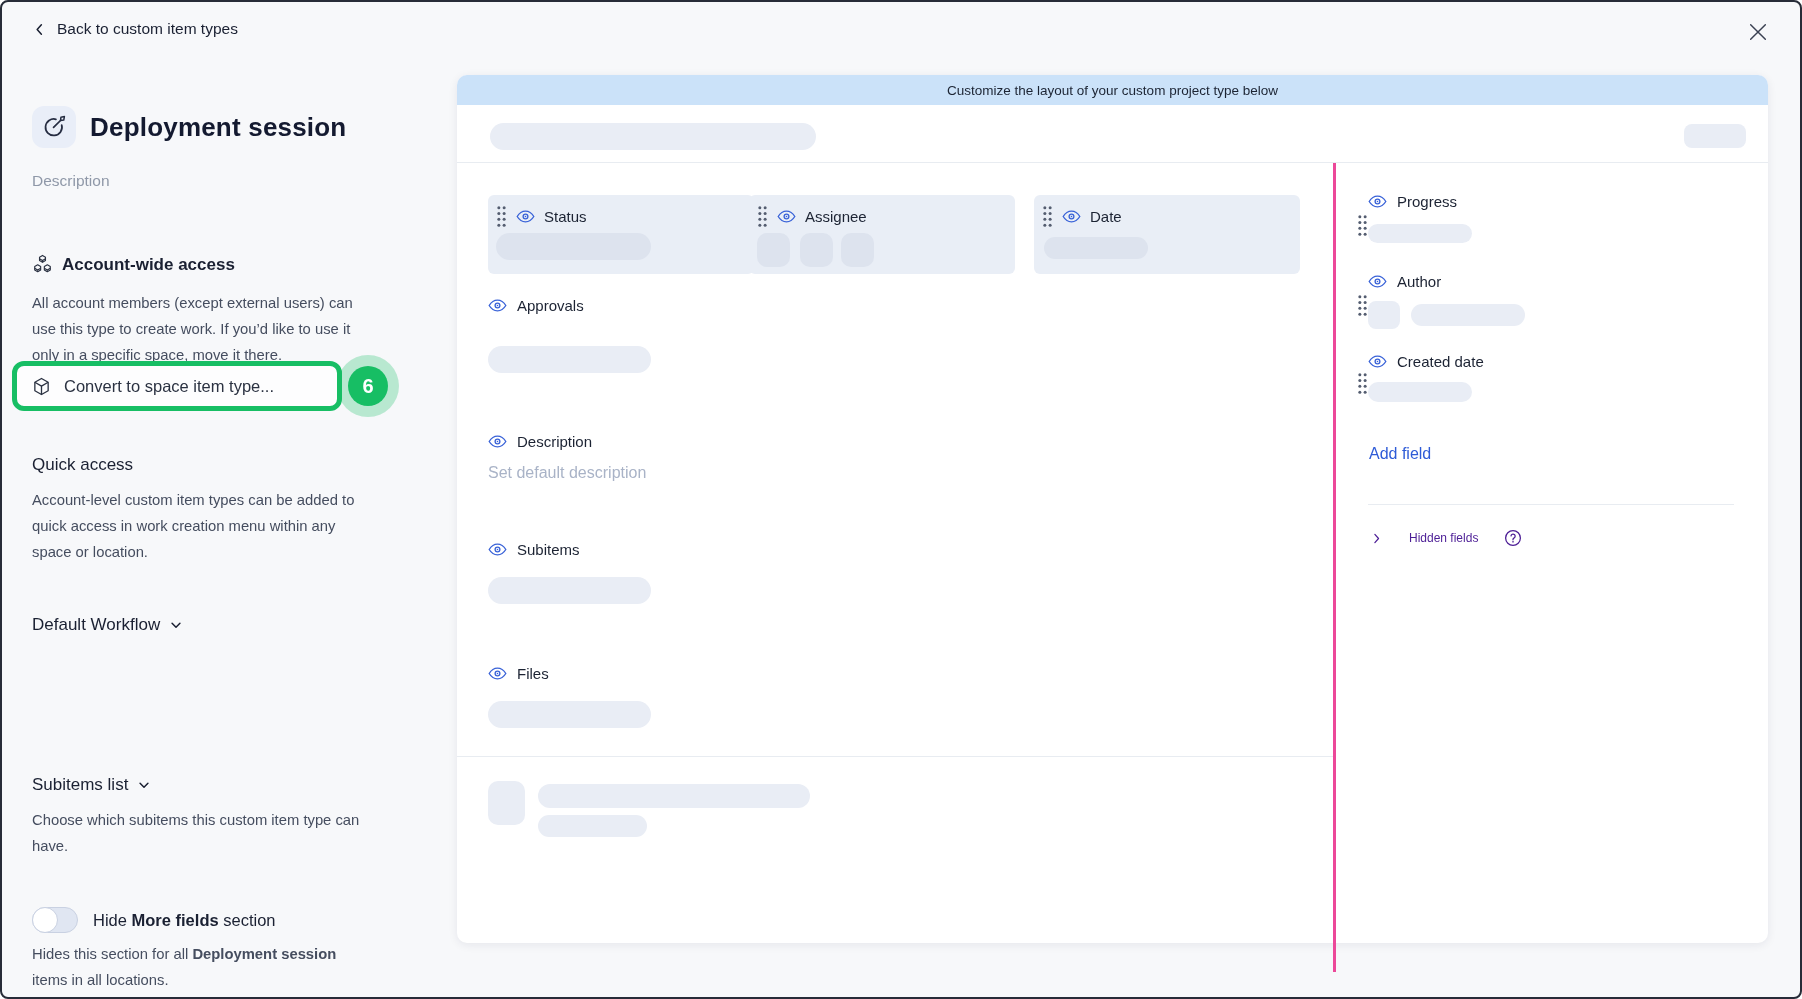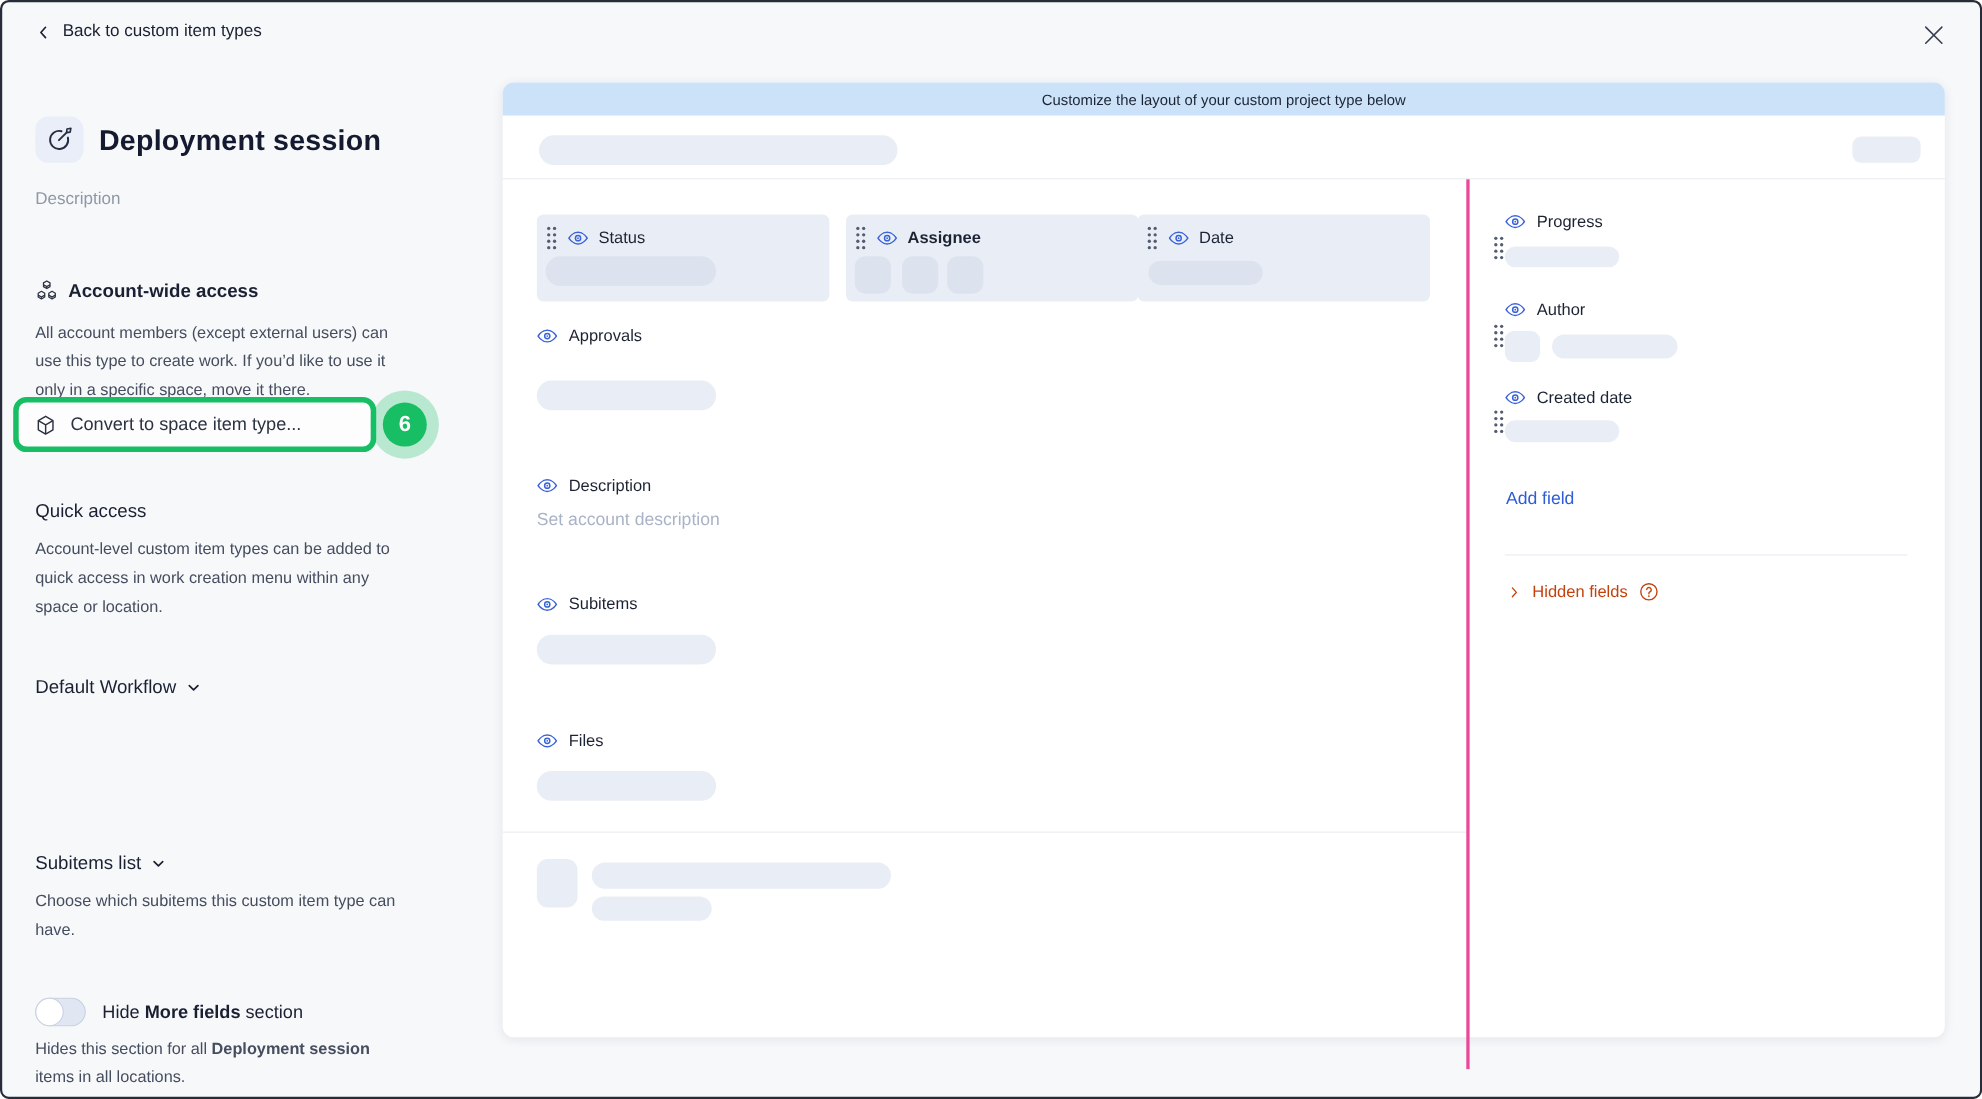--- a/index.html
+++ b/index.html
@@ -70,21 +70,21 @@
   .eye { color:#3a63d8; cursor:pointer; }
 
   .sec-row { position:absolute; display:flex; align-items:center; gap:10px; }
   .hint { position:absolute; font-size:16px; color:#a9b3c7; cursor:pointer; }
 
   .divider-h { position:absolute; left:0; right:0; height:1px; background:#e8ecf1; }
 
   .rp-handle { position:absolute; left:21px; color:#545d70; cursor:grab; }
   .add-field { position:absolute; left:33px; top:282px; font-size:16px; color:#2e5bd7; cursor:pointer; }
   .hidden-row { position:absolute; left:34px; top:366px; display:flex; align-items:center;
-                gap:10px; font-size:15px; color:#c2410c; cursor:pointer; }
+                gap:26px; font-size:12px; color:#4c1d95; cursor:pointer; }
 
   b { font-weight:700; }
   svg { display:block; }
 </style>
 </head>
 <body>
 
 <svg width="0" height="0" style="position:absolute">
   <defs>
     <symbol id="i-eye" viewBox="0 0 24 24">
@@ -227,21 +227,21 @@
                 <use href="#i-dots"></use>
               </svg>
             <svg width="19" height="19" class="eye">
                 <use href="#i-eye"></use>
               </svg>
             <span class="flabel">Status</span>
           </div>
           <div class="phd" style="left:8px; top:38px; width:155px; height:27px; border-radius:13.5px;"></div>
         </div>
 
-        <div class="fieldbox" style="left:312px;font-weight:bold;">
+        <div class="fieldbox" style="left:292px;">
           <div class="head">
             <svg width="11" height="23" class="dots">
                 <use href="#i-dots"></use>
               </svg>
             <svg width="19" height="19" class="eye">
                 <use href="#i-eye"></use>
               </svg>
             <span class="flabel">Assignee</span>
           </div>
           <div class="phd" style="left:8px;  top:38px; width:33px; height:34px; border-radius:10px;"></div>
@@ -269,21 +269,21 @@
           <span class="flabel">Approvals</span>
         </div>
         <div class="ph" style="left:31px; top:183px; width:163px; height:27px; border-radius:13.5px;"></div>
 
         <div class="sec-row" style="left:31px; top:269px;">
           <svg width="19" height="19" class="eye">
               <use href="#i-eye"></use>
             </svg>
           <span class="flabel">Description</span>
         </div>
-        <div class="hint" style="left:31px; top:301px;">Set account description</div>
+        <div class="hint" style="left:31px; top:301px;">Set default description</div>
 
         <div class="sec-row" style="left:31px; top:377px;">
           <svg width="19" height="19" class="eye">
               <use href="#i-eye"></use>
             </svg>
           <span class="flabel">Subitems</span>
         </div>
         <div class="ph" style="left:31px; top:414px; width:163px; height:27px; border-radius:13.5px;"></div>
 
         <div class="sec-row" style="left:31px; top:501px;">

